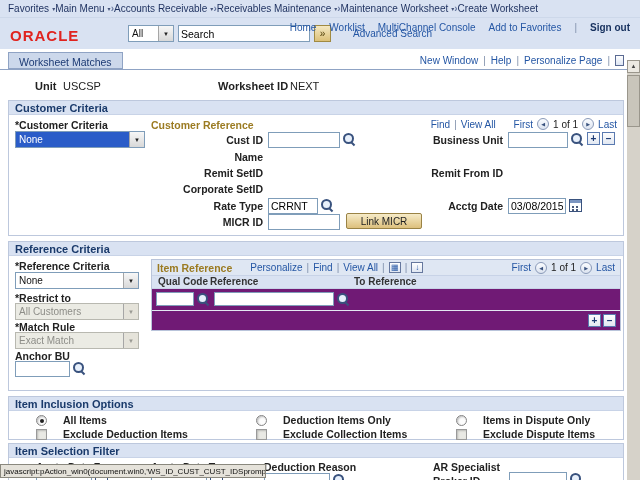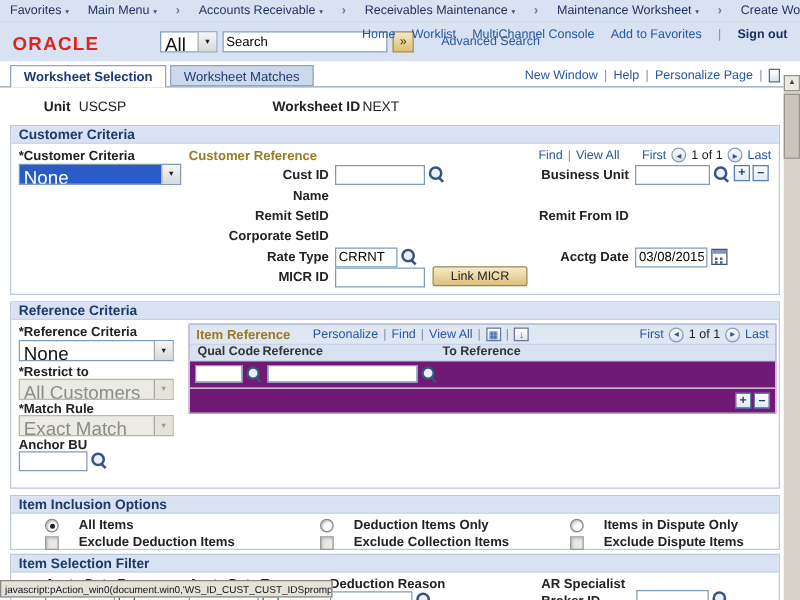--- a/index.html
+++ b/index.html
@@ -1,36 +1,36 @@
 <!DOCTYPE html>
 <html><head>
 <meta charset="utf-8">
 <style>
   * { margin:0; padding:0; box-sizing:border-box; }
   body { background:#777; font-family:"Liberation Sans", sans-serif; }
   .screen { position:relative; width:640px; height:480px; background:#fff; overflow:hidden; font-size:11px; color:#222; }
   .lnk { color:#2456a4; cursor:pointer; white-space:nowrap; }
 
   
-  .crumbbar { position:absolute; top:0; left:0; width:640px; height:18px; background:#d9e2f2; border-bottom:1px solid #cdd8ea; display:flex; align-items:center; gap:15px; padding-left:8px; font-size:10px; color:#1c2f5e; white-space:nowrap; }
+  .crumbbar { position:absolute; top:0; left:0; width:640px; height:18px; background:#d9e2f2; border-bottom:1px solid #cdd8ea; display:flex; align-items:center; gap:0; padding-left:8px; font-size:10px; color:#1c2f5e; white-space:nowrap; }
   .crumb { display:inline-flex; align-items:center; gap:3px; cursor:pointer; }
   .crumb.current { cursor:default; }
   .caret { font-size:6px; color:#44537a; }
   .crumbsep { font-size:10px; color:#6677a0; font-weight:bold; }
 
   
   .headerbar { position:absolute; top:18px; left:0; width:640px; height:31px; background:#d9e2f2; }
   .logo { position:absolute; left:10px; top:9px; font-size:15px; font-weight:bold; letter-spacing:1px; color:#e0231f; }
   .searchzone { position:absolute; left:128px; top:7px; display:flex; align-items:center; gap:4px; }
   .navlinks { position:absolute; top:4px; right:10px; display:flex; align-items:center; gap:13px; font-size:10px; }
   .signout { font-weight:bold; color:#16305e; }
   .navdiv { color:#8090ab; }
 
   .fselect { display:inline-flex; align-items:stretch; background:#fff; border:1px solid #7f9db9; height:17px; cursor:pointer; }
-  .fselect .txt { flex:1; font-size:15px; padding:2px 3px 0; white-space:nowrap; overflow:hidden; color:#111; }
+  .fselect .txt { flex:1; font-size:10px; padding:2px 3px 0; white-space:nowrap; overflow:hidden; color:#111; }
   .fselect .txt.hl { background:#2a5cc8; color:#fff; }
   .fselect .arr { width:15px; background:linear-gradient(#f7f7f7,#d8d8d8); border-left:1px solid #a6a6a6; font-size:6px; color:#222; display:flex; align-items:center; justify-content:center; }
   .fselect.disabled { background:#ebebe4; border-color:#b8b8b0; cursor:default; }
   .fselect.disabled .txt { color:#8d8d88; }
   .fselect.disabled .arr { background:#e5e3da; color:#9a9a94; }
   .scope { width:46px; }
 
   .tin { height:16px; border:1px solid #7f9db9; background:#fff; font-family:inherit; font-size:10.5px; padding:0 2px; position:absolute; }
   .tin.flow { position:static; }
   .tin.sm { height:14px; }
@@ -156,21 +156,20 @@
       <span class="lnk">Worklist</span>
       <span class="lnk">MultiChannel Console</span>
       <span class="lnk">Add to Favorites</span>
       <span class="navdiv">|</span>
       <span class="lnk signout">Sign out</span>
     </div>
   </div>
 
   <div class="tabline"></div>
   <div class="tabrow">
-    <span class="tab active">Worksheet Selection</span>
     <span class="tab">Worksheet Matches</span>
   </div>
   <div class="pagelinks">
     <span class="lnk">New Window</span>
     <span class="pl-div">|</span>
     <span class="lnk">Help</span>
     <span class="pl-div">|</span>
     <span class="lnk">Personalize Page</span>
     <span class="pl-div">|</span>
     <span class="doc-icon"></span>

